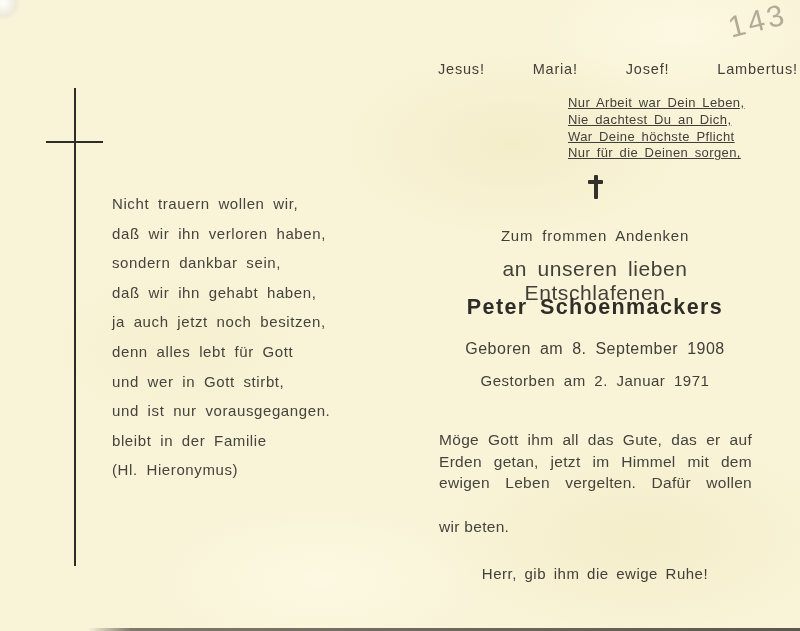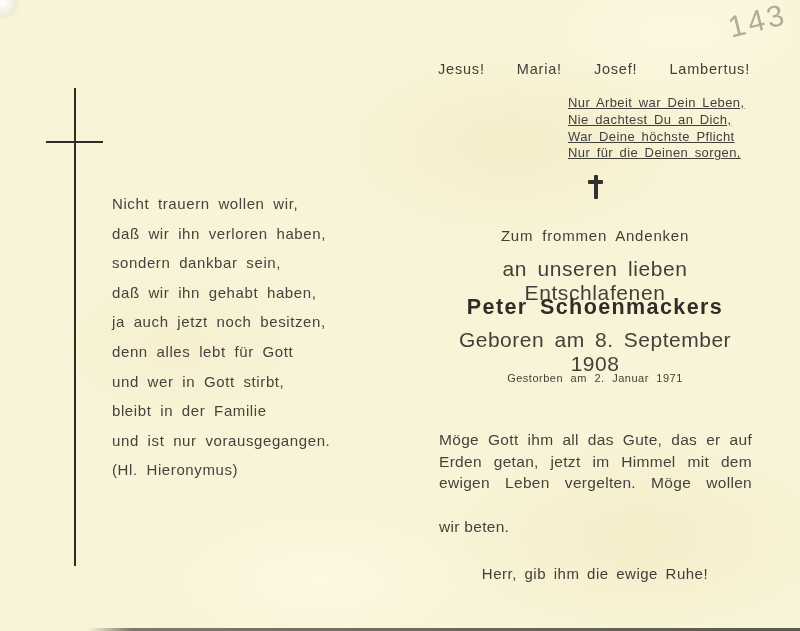--- a/index.html
+++ b/index.html
@@ -73,20 +73,21 @@
   
   .invocation {
     position: absolute;
     left: 438px; top: 61px;
     width: 312px;
     display: flex;
     justify-content: space-between;
     font-size: 14.5px;
     letter-spacing: 0.8px;
     color: #413f39;
+    gap: 48px;
   }
   .verse {
     position: absolute;
     left: 568px; top: 95px;
     font-size: 13px;
     line-height: 16.8px;
     letter-spacing: 0.4px;
     word-spacing: 2.5px;
     color: #413f39;
     text-decoration: underline;
@@ -116,22 +117,22 @@
   .intro1 { top: 227px; font-size: 15px; letter-spacing: 0.8px; word-spacing: 4px; }
   .intro2 { top: 257px; font-size: 21px; letter-spacing: 0.6px; word-spacing: 4px; }
   .deceased-name {
     top: 295px;
     font-size: 21.5px;
     font-weight: 700;
     letter-spacing: 1.4px;
     word-spacing: 5px;
     color: #2f2d28;
   }
-  .born { top: 328px; font-size: 21px; letter-spacing: 0.5px; word-spacing: 4px; }
-  .died { top: 372px; font-size: 11px; letter-spacing: 0.5px; word-spacing: 4px; }
+  .born { top: 340px; font-size: 16px; letter-spacing: 0.5px; word-spacing: 4px; }
+  .died { top: 372px; font-size: 15px; letter-spacing: 0.5px; word-spacing: 4px; }
   .prayer {
     position: absolute;
     left: 439px; top: 429px;
     width: 313px;
     font-size: 15.5px;
     line-height: 21.5px;
     letter-spacing: 0.3px;
     color: #45433d;
   }
   .prayer .just { text-align: justify; text-align-last: justify; }
@@ -151,22 +152,22 @@
   <div class="cross-h"></div>
 
   <div class="left-text">
     <div>Nicht trauern wollen wir,</div>
     <div>daß wir ihn verloren haben,</div>
     <div>sondern dankbar sein,</div>
     <div>daß wir ihn gehabt haben,</div>
     <div>ja auch jetzt noch besitzen,</div>
     <div>denn alles lebt für Gott</div>
     <div>und wer in Gott stirbt,</div>
+    <div>und ist nur vorausgegangen.</div>
     <div>bleibt in der Familie</div>
-    <div>und ist nur vorausgegangen.</div>
     <div class="attribution">(Hl. Hieronymus)</div>
   </div>
 
   <div class="invocation">
     <span>Jesus!</span>
     <span>Maria!</span>
     <span>Josef!</span>
     <span>Lambertus!</span>
   </div>
 
@@ -186,20 +187,20 @@
   <div class="rc-center intro2">an unseren lieben Entschlafenen</div>
 
   <div class="rc-center deceased-name">Peter Schoenmackers</div>
 
   <div class="rc-center born">Geboren am 8. September 1908</div>
   <div class="rc-center died">Gestorben am 2. Januar 1971</div>
 
   <div class="prayer">
     <div class="just">Möge Gott ihm all das Gute, das er auf</div>
     <div class="just">Erden getan, jetzt im Himmel mit dem</div>
-    <div class="just">ewigen Leben vergelten. Möge wollen</div>
+    <div class="just">ewigen Leben vergelten. Dafür wollen</div>
     <div class="last">wir beten.</div>
   </div>
 
   <div class="rc-center closing">Herr, gib ihm die ewige Ruhe!</div>
 
   <div class="bottom-edge"></div>
 </div>
 
 </body></html>

